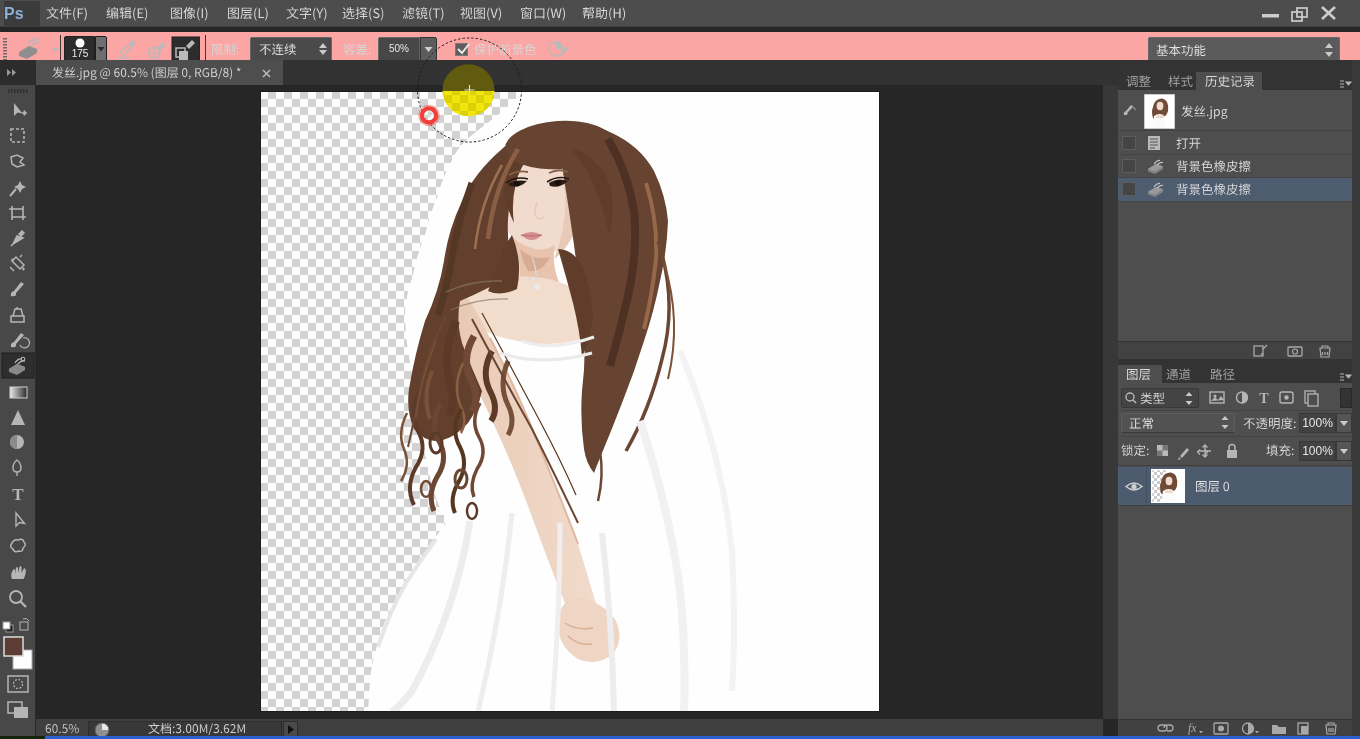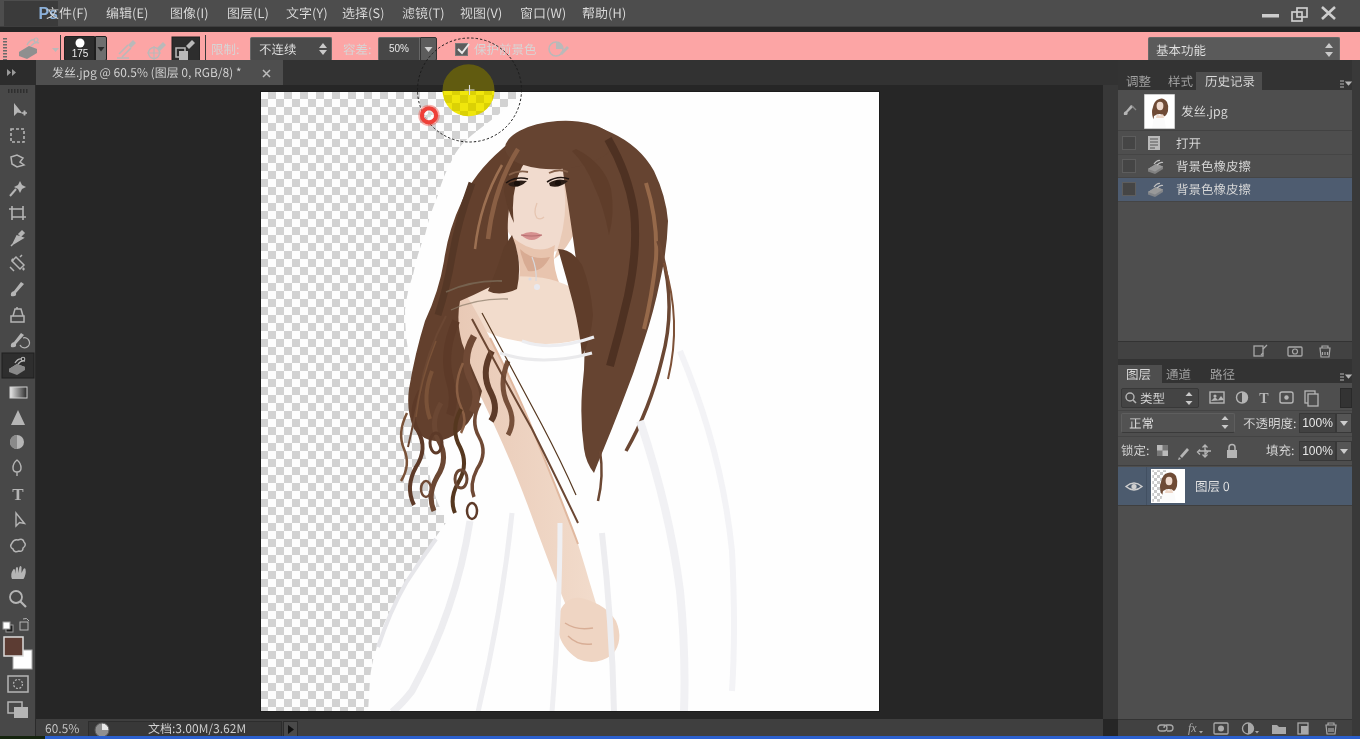--- a/index.html
+++ b/index.html
@@ -1,21 +1,21 @@
 <!DOCTYPE html>
 <html><head><meta charset="utf-8"><style>
 *{margin:0;padding:0;box-sizing:border-box}
 html,body{width:1360px;height:739px;overflow:hidden;background:#262626;font-family:"Liberation Sans",sans-serif}
 .abs{position:absolute}
 .t{position:absolute}
 </style></head><body>
 <div class="abs" style="left:0;top:0;width:1360px;height:739px;background:#262626">
 
 <div class="abs" style="left:0;top:0;width:1360px;height:27px;background:#4d4d4d;border-bottom:1px solid #3e3e3e">
-<div class="abs" style="left:4px;top:1px;width:54px;height:25px;background:#3b3b3b;color:#8cb0d9;font-weight:bold;font-size:16px;text-align:right;line-height:25px">Ps</div>
+<div class="abs" style="left:4px;top:1px;width:36px;height:25px;background:#3b3b3b;color:#8cb0d9;font-weight:bold;font-size:16px;text-align:left;line-height:25px">Ps</div>
 <svg class="t" style="left:46px;top:5px" width="44" height="18">
         <path transform="translate(0,13)" d="M5.5 -10.7C5.9 -10.1 6.3 -9.2 6.5 -8.7L7.5 -9C7.4 -9.5 6.9 -10.4 6.5 -11ZM0.7 -8.6V-7.7H2.7C3.4 -5.7 4.5 -4 5.8 -2.6C4.4 -1.4 2.6 -0.5 0.5 0.1C0.7 0.3 1 0.8 1.1 1C3.2 0.3 5.1 -0.6 6.5 -1.9C8 -0.6 9.8 0.4 11.9 0.9C12.1 0.7 12.3 0.3 12.6 0.1C10.5 -0.5 8.7 -1.4 7.3 -2.6C8.6 -4 9.6 -5.6 10.3 -7.7H12.4V-8.6ZM6.6 -3.3C5.3 -4.5 4.4 -6 3.7 -7.7H9.2C8.6 -5.9 7.7 -4.5 6.6 -3.3Z M17.1 -4.4V-3.5H20.9V1H21.8V-3.5H25.4V-4.4H21.8V-7.3H24.8V-8.3H21.8V-10.8H20.9V-8.3H19.1C19.3 -8.8 19.4 -9.5 19.6 -10.1L18.6 -10.3C18.3 -8.6 17.8 -6.9 17 -5.8C17.3 -5.7 17.7 -5.5 17.8 -5.3C18.2 -5.9 18.5 -6.6 18.8 -7.3H20.9V-4.4ZM16.5 -10.9C15.8 -8.9 14.6 -7 13.4 -5.7C13.6 -5.5 13.9 -5 14 -4.7C14.4 -5.2 14.8 -5.7 15.2 -6.2V1H16.1V-7.8C16.6 -8.7 17 -9.6 17.4 -10.6Z M29.1 2.5 29.8 2.2C28.7 0.4 28.2 -1.8 28.2 -4C28.2 -6.2 28.7 -8.4 29.8 -10.3L29.1 -10.6C27.9 -8.7 27.2 -6.6 27.2 -4C27.2 -1.5 27.9 0.6 29.1 2.5Z M31.7 0H32.9V-4.3H36.5V-5.3H32.9V-8.5H37.2V-9.5H31.7Z M38.9 2.5C40.1 0.6 40.8 -1.5 40.8 -4C40.8 -6.6 40.1 -8.7 38.9 -10.6L38.1 -10.3C39.2 -8.4 39.8 -6.2 39.8 -4C39.8 -1.8 39.2 0.4 38.1 2.2Z" fill="#dadada"></path>
       </svg>
 <svg class="t" style="left:106px;top:5px" width="44" height="18">
         <path transform="translate(0,13)" d="M0.5 -0.7 0.8 0.2C1.8 -0.2 3.2 -0.8 4.5 -1.3L4.3 -2.1C2.9 -1.6 1.5 -1 0.5 -0.7ZM0.8 -5.5C1 -5.6 1.3 -5.7 2.7 -5.8C2.2 -5 1.7 -4.4 1.5 -4.1C1.1 -3.6 0.9 -3.3 0.6 -3.2C0.7 -3 0.8 -2.5 0.9 -2.4C1.1 -2.5 1.5 -2.7 4.4 -3.3C4.4 -3.5 4.3 -3.9 4.3 -4.1L2.2 -3.7C3.1 -4.9 4 -6.3 4.7 -7.8L3.9 -8.2C3.7 -7.7 3.4 -7.2 3.2 -6.7L1.7 -6.6C2.5 -7.7 3.2 -9.2 3.7 -10.6L2.8 -10.9C2.3 -9.3 1.5 -7.6 1.2 -7.2C0.9 -6.8 0.7 -6.4 0.5 -6.4C0.6 -6.1 0.7 -5.7 0.8 -5.5ZM8.1 -4.5V-2.6H7V-4.5ZM8.8 -4.5H9.7V-2.6H8.8ZM6.3 -5.4V0.9H7V-1.9H8.1V0.6H8.8V-1.9H9.7V0.6H10.4V-1.9H11.3V0.1C11.3 0.2 11.3 0.2 11.2 0.2C11.1 0.2 10.9 0.2 10.6 0.2C10.7 0.4 10.8 0.7 10.8 0.9C11.3 0.9 11.6 0.9 11.8 0.8C12 0.7 12.1 0.5 12.1 0.1V-5.4L11.3 -5.4ZM10.4 -4.5H11.3V-2.6H10.4ZM7.9 -10.7C8.1 -10.4 8.3 -9.9 8.4 -9.5H5.4V-6.7C5.4 -4.7 5.3 -1.8 4.1 0.3C4.3 0.4 4.7 0.7 4.8 0.8C6 -1.3 6.3 -4.4 6.3 -6.5H12V-9.5H9.5C9.3 -9.9 9.1 -10.5 8.8 -11ZM6.3 -8.7H11V-7.3H6.3Z M20.2 -9.8H23.6V-8.4H20.2ZM19.3 -10.5V-7.7H24.6V-10.5ZM14.1 -4.3C14.2 -4.4 14.5 -4.5 15 -4.5H16.2V-2.6L13.5 -2.2L13.7 -1.2L16.2 -1.7V1H17.1V-1.9L18.6 -2.2L18.5 -3L17.1 -2.8V-4.5H18.3V-5.4H17.1V-7.4H16.2V-5.4H14.9C15.3 -6.3 15.7 -7.3 16 -8.4H18.4V-9.4H16.2C16.3 -9.8 16.4 -10.3 16.5 -10.7L15.5 -10.9C15.5 -10.4 15.4 -9.9 15.3 -9.4H13.6V-8.4H15C14.8 -7.4 14.5 -6.6 14.4 -6.2C14.1 -5.7 14 -5.2 13.8 -5.2C13.9 -4.9 14 -4.5 14.1 -4.3ZM23.6 -6.1V-5H20.3V-6.1ZM18.2 -1 18.4 -0.1 23.6 -0.5V1H24.5V-0.6L25.5 -0.7L25.5 -1.5L24.5 -1.4V-6.1H25.4V-7H18.5V-6.1H19.4V-1.1ZM23.6 -4.3V-3.1H20.3V-4.3ZM23.6 -2.4V-1.4L20.3 -1.1V-2.4Z M29.1 2.5 29.8 2.2C28.7 0.4 28.2 -1.8 28.2 -4C28.2 -6.2 28.7 -8.4 29.8 -10.3L29.1 -10.6C27.9 -8.7 27.2 -6.6 27.2 -4C27.2 -1.5 27.9 0.6 29.1 2.5Z M31.7 0H37.3V-1H32.9V-4.5H36.5V-5.5H32.9V-8.5H37.2V-9.5H31.7Z M39.3 2.5C40.5 0.6 41.2 -1.5 41.2 -4C41.2 -6.6 40.5 -8.7 39.3 -10.6L38.6 -10.3C39.7 -8.4 40.3 -6.2 40.3 -4C40.3 -1.8 39.7 0.4 38.6 2.2Z" fill="#dadada"></path>
       </svg>
 <svg class="t" style="left:170px;top:5px" width="40" height="18">
         <path transform="translate(0,13)" d="M4.9 -3.6C5.9 -3.4 7.2 -3 8 -2.6L8.4 -3.2C7.6 -3.6 6.3 -4 5.3 -4.2ZM3.6 -2C5.4 -1.8 7.6 -1.2 8.9 -0.8L9.3 -1.5C8 -1.9 5.8 -2.4 4 -2.6ZM1.1 -10.3V1H2V0.5H10.9V1H11.9V-10.3ZM2 -0.4V-9.5H10.9V-0.4ZM5.4 -9.2C4.7 -8.1 3.6 -7.1 2.5 -6.5C2.7 -6.3 3 -6 3.2 -5.9C3.6 -6.1 4 -6.4 4.4 -6.8C4.8 -6.4 5.3 -6 5.8 -5.6C4.7 -5.1 3.4 -4.7 2.3 -4.5C2.4 -4.3 2.6 -3.9 2.7 -3.7C4 -4 5.4 -4.5 6.6 -5.1C7.7 -4.6 8.9 -4.1 10.2 -3.8C10.3 -4.1 10.5 -4.4 10.7 -4.6C9.6 -4.8 8.4 -5.1 7.4 -5.6C8.4 -6.3 9.2 -7 9.7 -7.9L9.2 -8.2L9 -8.2H5.7C5.9 -8.4 6 -8.7 6.2 -8.9ZM4.9 -7.3 5 -7.4H8.4C7.9 -6.9 7.3 -6.4 6.6 -6C5.9 -6.4 5.3 -6.9 4.9 -7.3Z M19.3 -9.2H21.7C21.4 -8.9 21.2 -8.5 20.9 -8.2H18.5C18.8 -8.5 19.1 -8.9 19.3 -9.2ZM19.3 -10.9C18.8 -9.8 17.8 -8.4 16.3 -7.4C16.5 -7.3 16.8 -7 17 -6.8C17.2 -7 17.4 -7.2 17.7 -7.4V-5.4H19.7C19 -4.8 18.1 -4.3 16.7 -3.8C16.9 -3.7 17.2 -3.4 17.3 -3.2C18.5 -3.6 19.3 -4.1 19.9 -4.5C20.1 -4.4 20.3 -4.2 20.5 -3.9C19.6 -3.1 18 -2.3 16.7 -2C16.9 -1.8 17.1 -1.5 17.3 -1.3C18.4 -1.7 19.9 -2.6 20.9 -3.4C21 -3.1 21.1 -2.9 21.2 -2.7C20.1 -1.6 18.2 -0.6 16.6 -0.1C16.8 0 17 0.4 17.2 0.6C18.6 0.1 20.2 -0.8 21.3 -1.8C21.5 -1 21.3 -0.3 21 -0C20.9 0.2 20.7 0.2 20.4 0.2C20.2 0.2 19.9 0.2 19.5 0.2C19.7 0.4 19.8 0.8 19.8 1C20.1 1 20.4 1 20.6 1C21 1 21.4 0.9 21.7 0.6C22.3 0.1 22.5 -1.4 22 -2.7L22.7 -3C23.1 -1.6 23.9 -0.4 25 0.3C25.1 0.1 25.4 -0.3 25.6 -0.4C24.6 -1 23.8 -2.1 23.4 -3.4C23.9 -3.6 24.4 -3.9 24.8 -4.2L24.2 -4.8C23.6 -4.4 22.6 -3.8 21.8 -3.4C21.5 -4 21.1 -4.6 20.5 -5L20.8 -5.4H24.7V-8.2H21.9C22.3 -8.6 22.7 -9.1 22.9 -9.6L22.4 -10L22.2 -10H19.8L20.3 -10.7ZM18.5 -7.4H20.8C20.8 -7 20.6 -6.6 20.3 -6.1H18.5ZM21.6 -7.4H23.8V-6.1H21.3C21.5 -6.6 21.6 -7 21.6 -7.4ZM16.4 -10.9C15.7 -8.9 14.6 -7 13.4 -5.7C13.6 -5.5 13.8 -5 13.9 -4.7C14.3 -5.1 14.7 -5.6 15.1 -6.1V1H16V-7.6C16.5 -8.6 17 -9.6 17.3 -10.6Z M29.1 2.5 29.8 2.2C28.7 0.4 28.2 -1.8 28.2 -4C28.2 -6.2 28.7 -8.4 29.8 -10.3L29.1 -10.6C27.9 -8.7 27.2 -6.6 27.2 -4C27.2 -1.5 27.9 0.6 29.1 2.5Z M31.7 0H32.9V-9.5H31.7Z M35.5 2.5C36.7 0.6 37.4 -1.5 37.4 -4C37.4 -6.6 36.7 -8.7 35.5 -10.6L34.7 -10.3C35.9 -8.4 36.4 -6.2 36.4 -4C36.4 -1.8 35.9 0.4 34.7 2.2Z" fill="#dadada"></path>
       </svg>
 <svg class="t" style="left:227px;top:5px" width="43" height="18">

